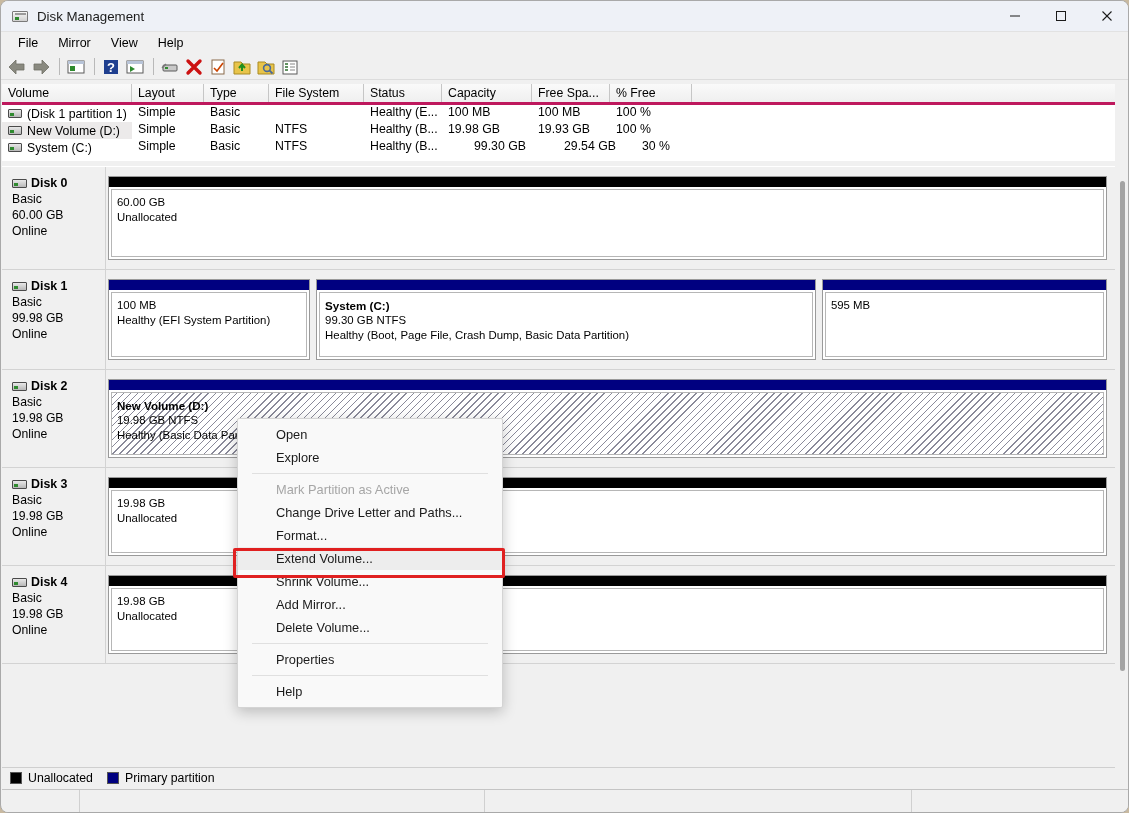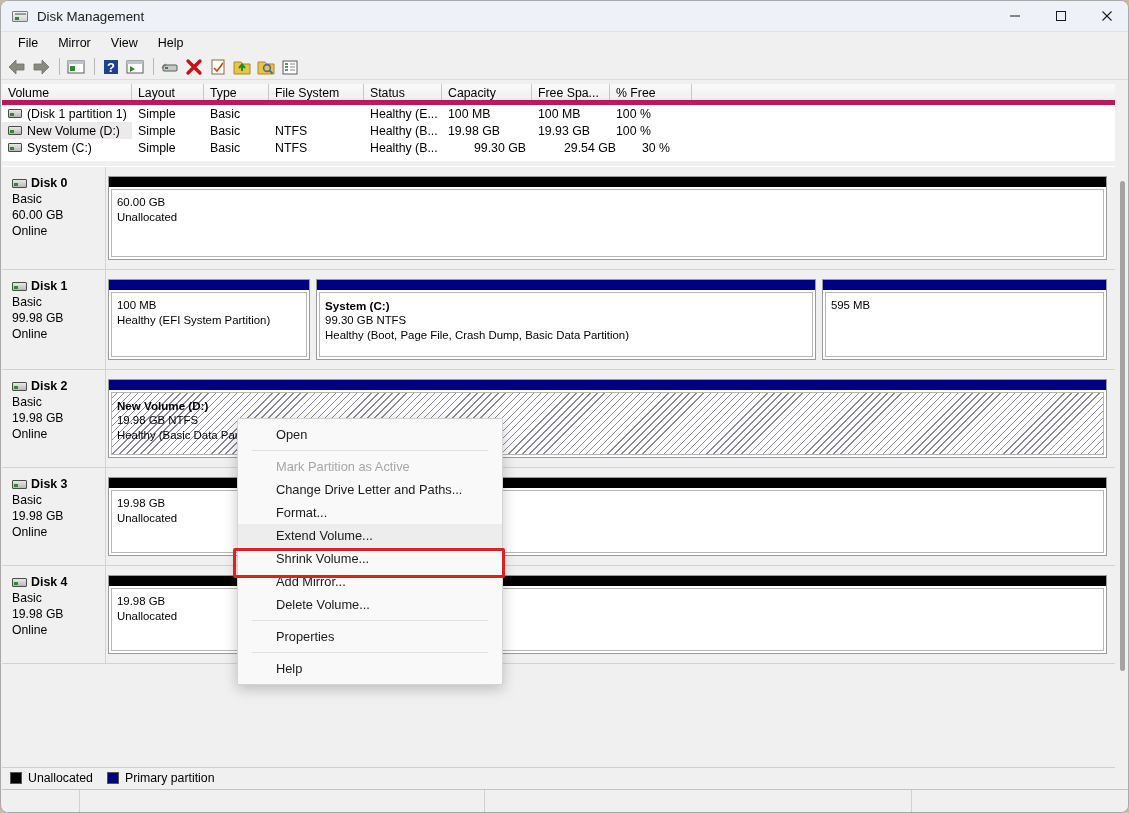--- a/index.html
+++ b/index.html
@@ -63,29 +63,29 @@
   .tb { width: 22px; height: 22px; margin-right: 2px; position: relative; }
   .tb-sep { width: 1px; height: 17px; background: #b9b9b9; margin: 0 5px; }
 
   
   #vol-list {
     position: absolute; left: 1px; top: 83px; width: 1127px; height: 77px;
     background: #ffffff;
   }
   #vol-header {
     display: flex; height: 21px; background: #fef9c3;
-    border-bottom: 5px solid #be185d;
+    border-bottom: 3px solid #be185d;
   }
   .vh {
     font-size: 12.3px; color: #000; padding: 2px 0 0 6px;
     border-right: 1px solid #c6c6c6;
     background: linear-gradient(#fafafa,#efefef);
     overflow: hidden; white-space: nowrap;
   }
-  .vrow { display: flex; height: 17px; align-items: center; }
+  .vrow { display: flex; height: 17px; }
   .vrow.sel .vc-vol { background: #eceaea; }
   .vc {
     font-size: 12.3px; color: #000; padding-left: 6px;
     overflow: hidden; white-space: nowrap;
   }
   .vc-vol { display: flex; align-items: center; padding-left: 6px; height:17px; }
   .volicon {
     width: 14px; height: 9px; margin-right: 5px; flex: 0 0 auto;
     background: linear-gradient(#e8e8e8,#b8b8b8);
     border: 1px solid #4a4a4a; border-radius: 1px; position: relative;
@@ -492,20 +492,21 @@
 
   <div id="statusbar">
     <div class="sb-seg" style="width:78px"></div>
     <div class="sb-seg" style="width:405px"></div>
     <div class="sb-seg" style="width:427px"></div>
     <div class="sb-seg" style="flex:1;border-right:none"></div>
   </div>
 
   <div id="ctxmenu">
       <div class="cm-item">Open</div>
+      <div class="cm-item">Explore</div>
       <div class="cm-sep"></div>
       <div class="cm-item disabled">Mark Partition as Active</div>
       <div class="cm-item">Change Drive Letter and Paths...</div>
       <div class="cm-item">Format...</div>
       <div class="cm-item highlight">Extend Volume...</div>
       <div class="cm-item">Shrink Volume...</div>
       <div class="cm-item">Add Mirror...</div>
       <div class="cm-item">Delete Volume...</div>
       <div class="cm-sep"></div>
       <div class="cm-item">Properties</div>

